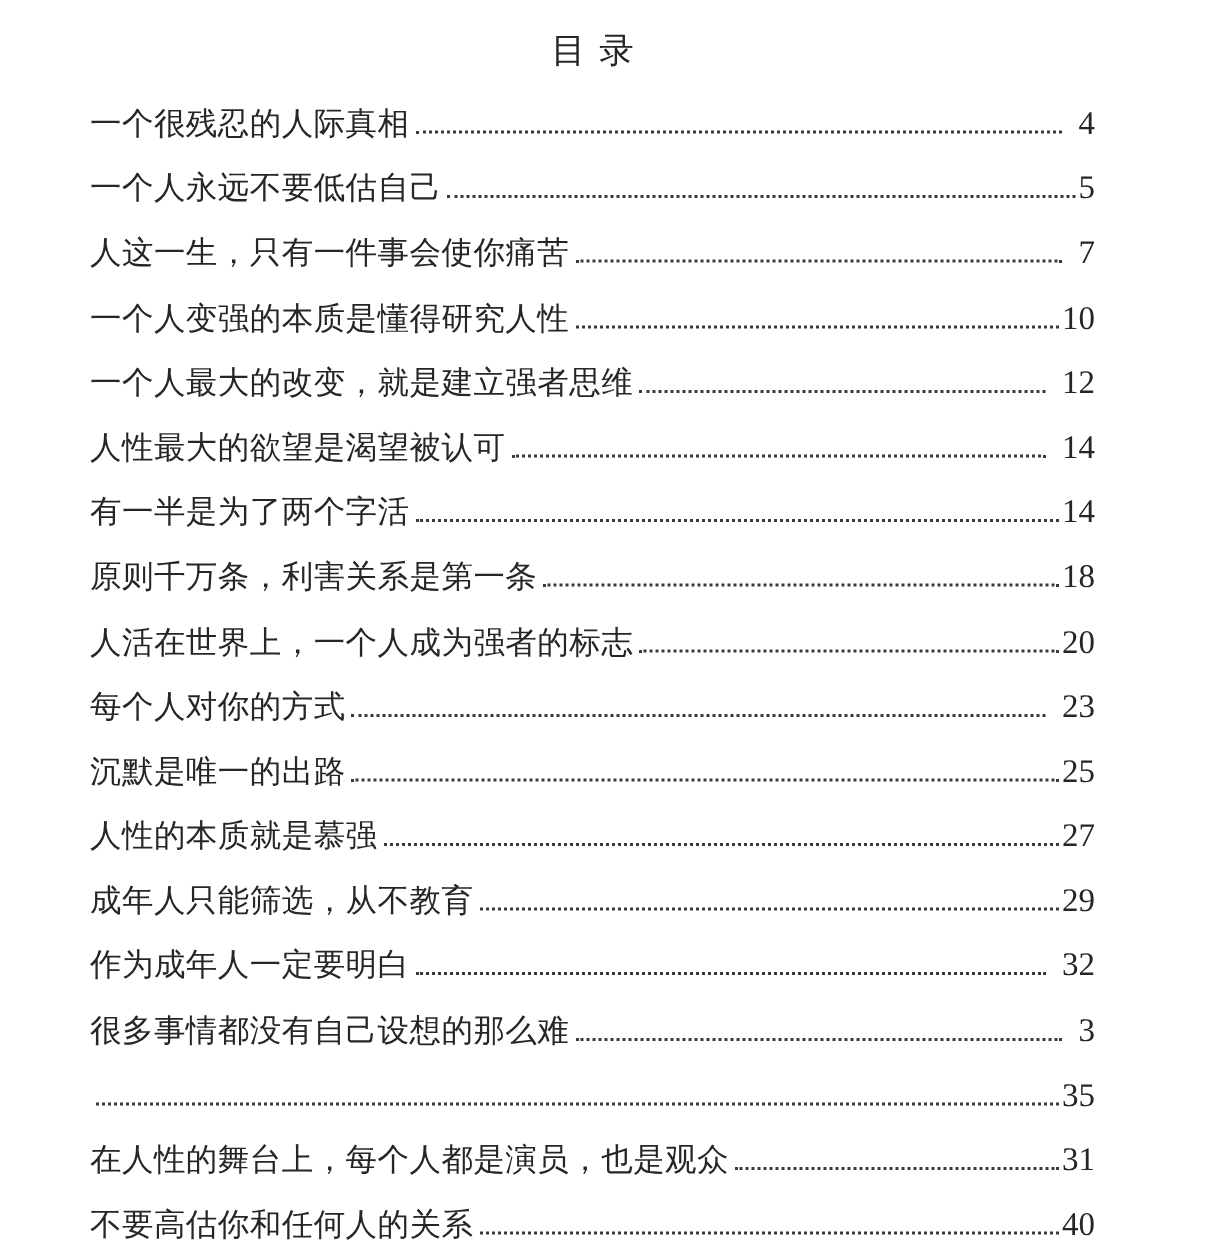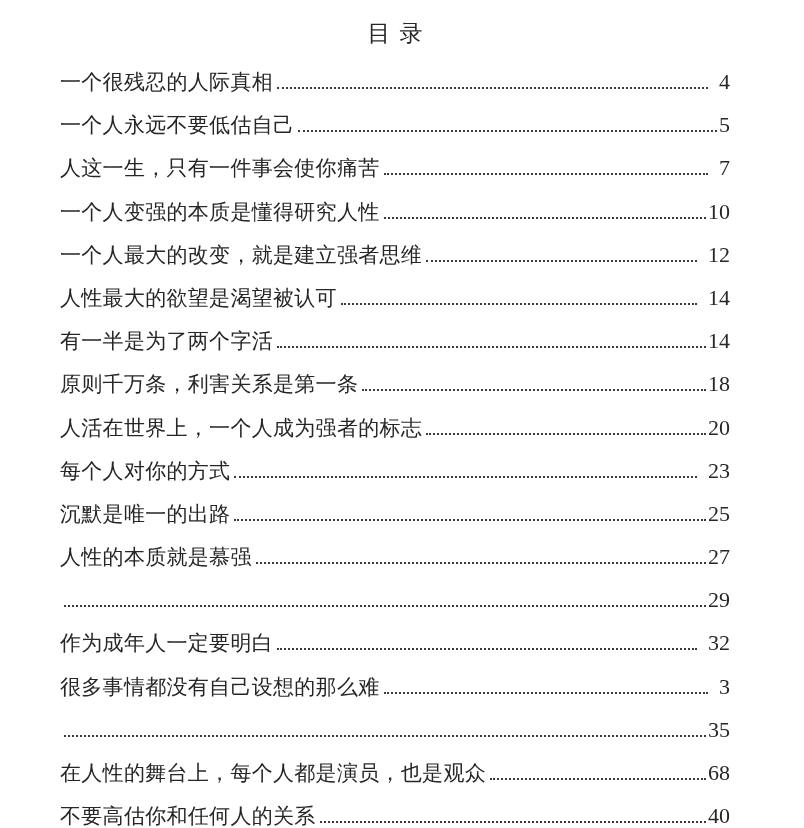--- a/index.html
+++ b/index.html
@@ -121,20 +121,21 @@
     <span class="toc-page">25</span>
   </div>
 
   <div class="toc-row">
     <span class="toc-title">人性的本质就是慕强</span>
     <span class="toc-dots"></span>
     <span class="toc-page">27</span>
   </div>
 
   <div class="toc-row">
+    <span class="toc-title">成年人只能筛选，从不教育</span>
     <span class="toc-dots"></span>
     <span class="toc-page">29</span>
   </div>
 
   <div class="toc-row gap">
     <span class="toc-title">作为成年人一定要明白</span>
     <span class="toc-dots"></span>
     <span class="toc-page">32</span>
   </div>
 
@@ -145,21 +146,21 @@
   </div>
 
   <div class="toc-row">
     <span class="toc-dots"></span>
     <span class="toc-page">35</span>
   </div>
 
   <div class="toc-row">
     <span class="toc-title">在人性的舞台上，每个人都是演员，也是观众</span>
     <span class="toc-dots"></span>
-    <span class="toc-page">68</span>
+    <span class="toc-page">31</span>
   </div>
 
   <div class="toc-row">
     <span class="toc-title">不要高估你和任何人的关系</span>
     <span class="toc-dots"></span>
     <span class="toc-page">40</span>
   </div>
 </div>
 </div>
 

